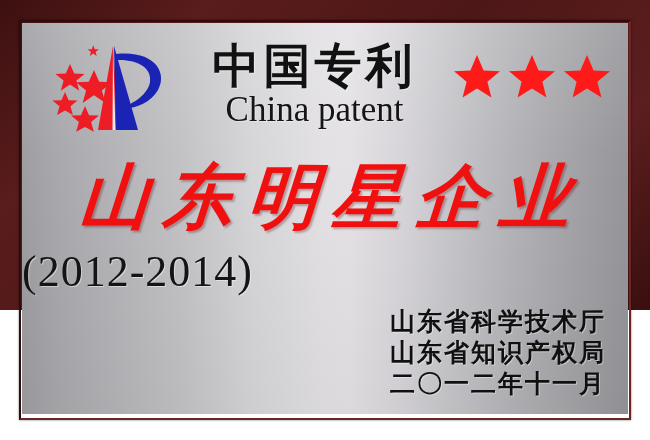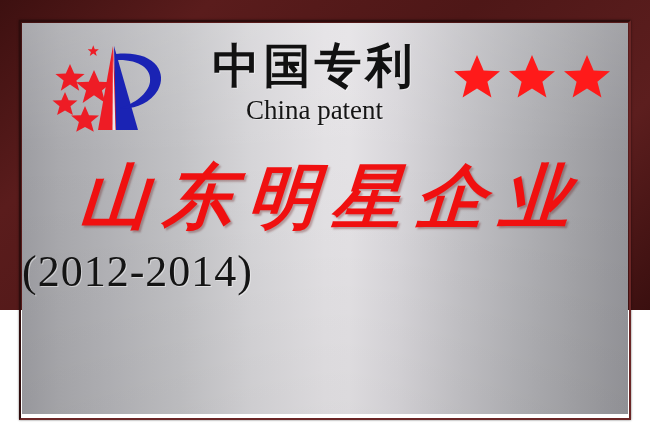--- a/index.html
+++ b/index.html
@@ -96,21 +96,21 @@
     font-weight: bold;
     font-size: 47px;
     line-height: 52px;
     letter-spacing: 4px;
     color: #111111;
     white-space: nowrap;
     text-shadow: 1px 1px 0 rgba(255,255,255,.45);
   }
   #wordmark-en {
     font-family: "Liberation Serif", "DejaVu Serif", serif;
-    font-size: 27px;
+    font-size: 35px;
     line-height: 36px;
     letter-spacing: 0px;
     color: #151515;
     white-space: nowrap;
     text-shadow: 1px 1px 0 rgba(255,255,255,.4);
   }
 
   
   #stars {
     position: absolute;
@@ -227,15 +227,20 @@
           <polygon points="23,1 29.6,16.4 46,17.2 33.4,27.8 37.4,43.5 23,34.6 8.6,43.5 12.6,27.8 0,17.2 16.4,16.4" fill="#ff1a1a"></polygon>
         </svg>
       </div>
 
     </div>
 
     <div id="main-title">山东明星企业</div>
 
     <div id="year-range">(2012-2014)</div>
 
+    <div id="issuer-block">
+      <div class="issuer-line">山东省科学技术厅</div>
+      <div class="issuer-line">山东省知识产权局</div>
+      <div class="issuer-line">二〇一二年十一月</div>
+    </div>
 
   </div>
 </div>
 
 </body></html>

